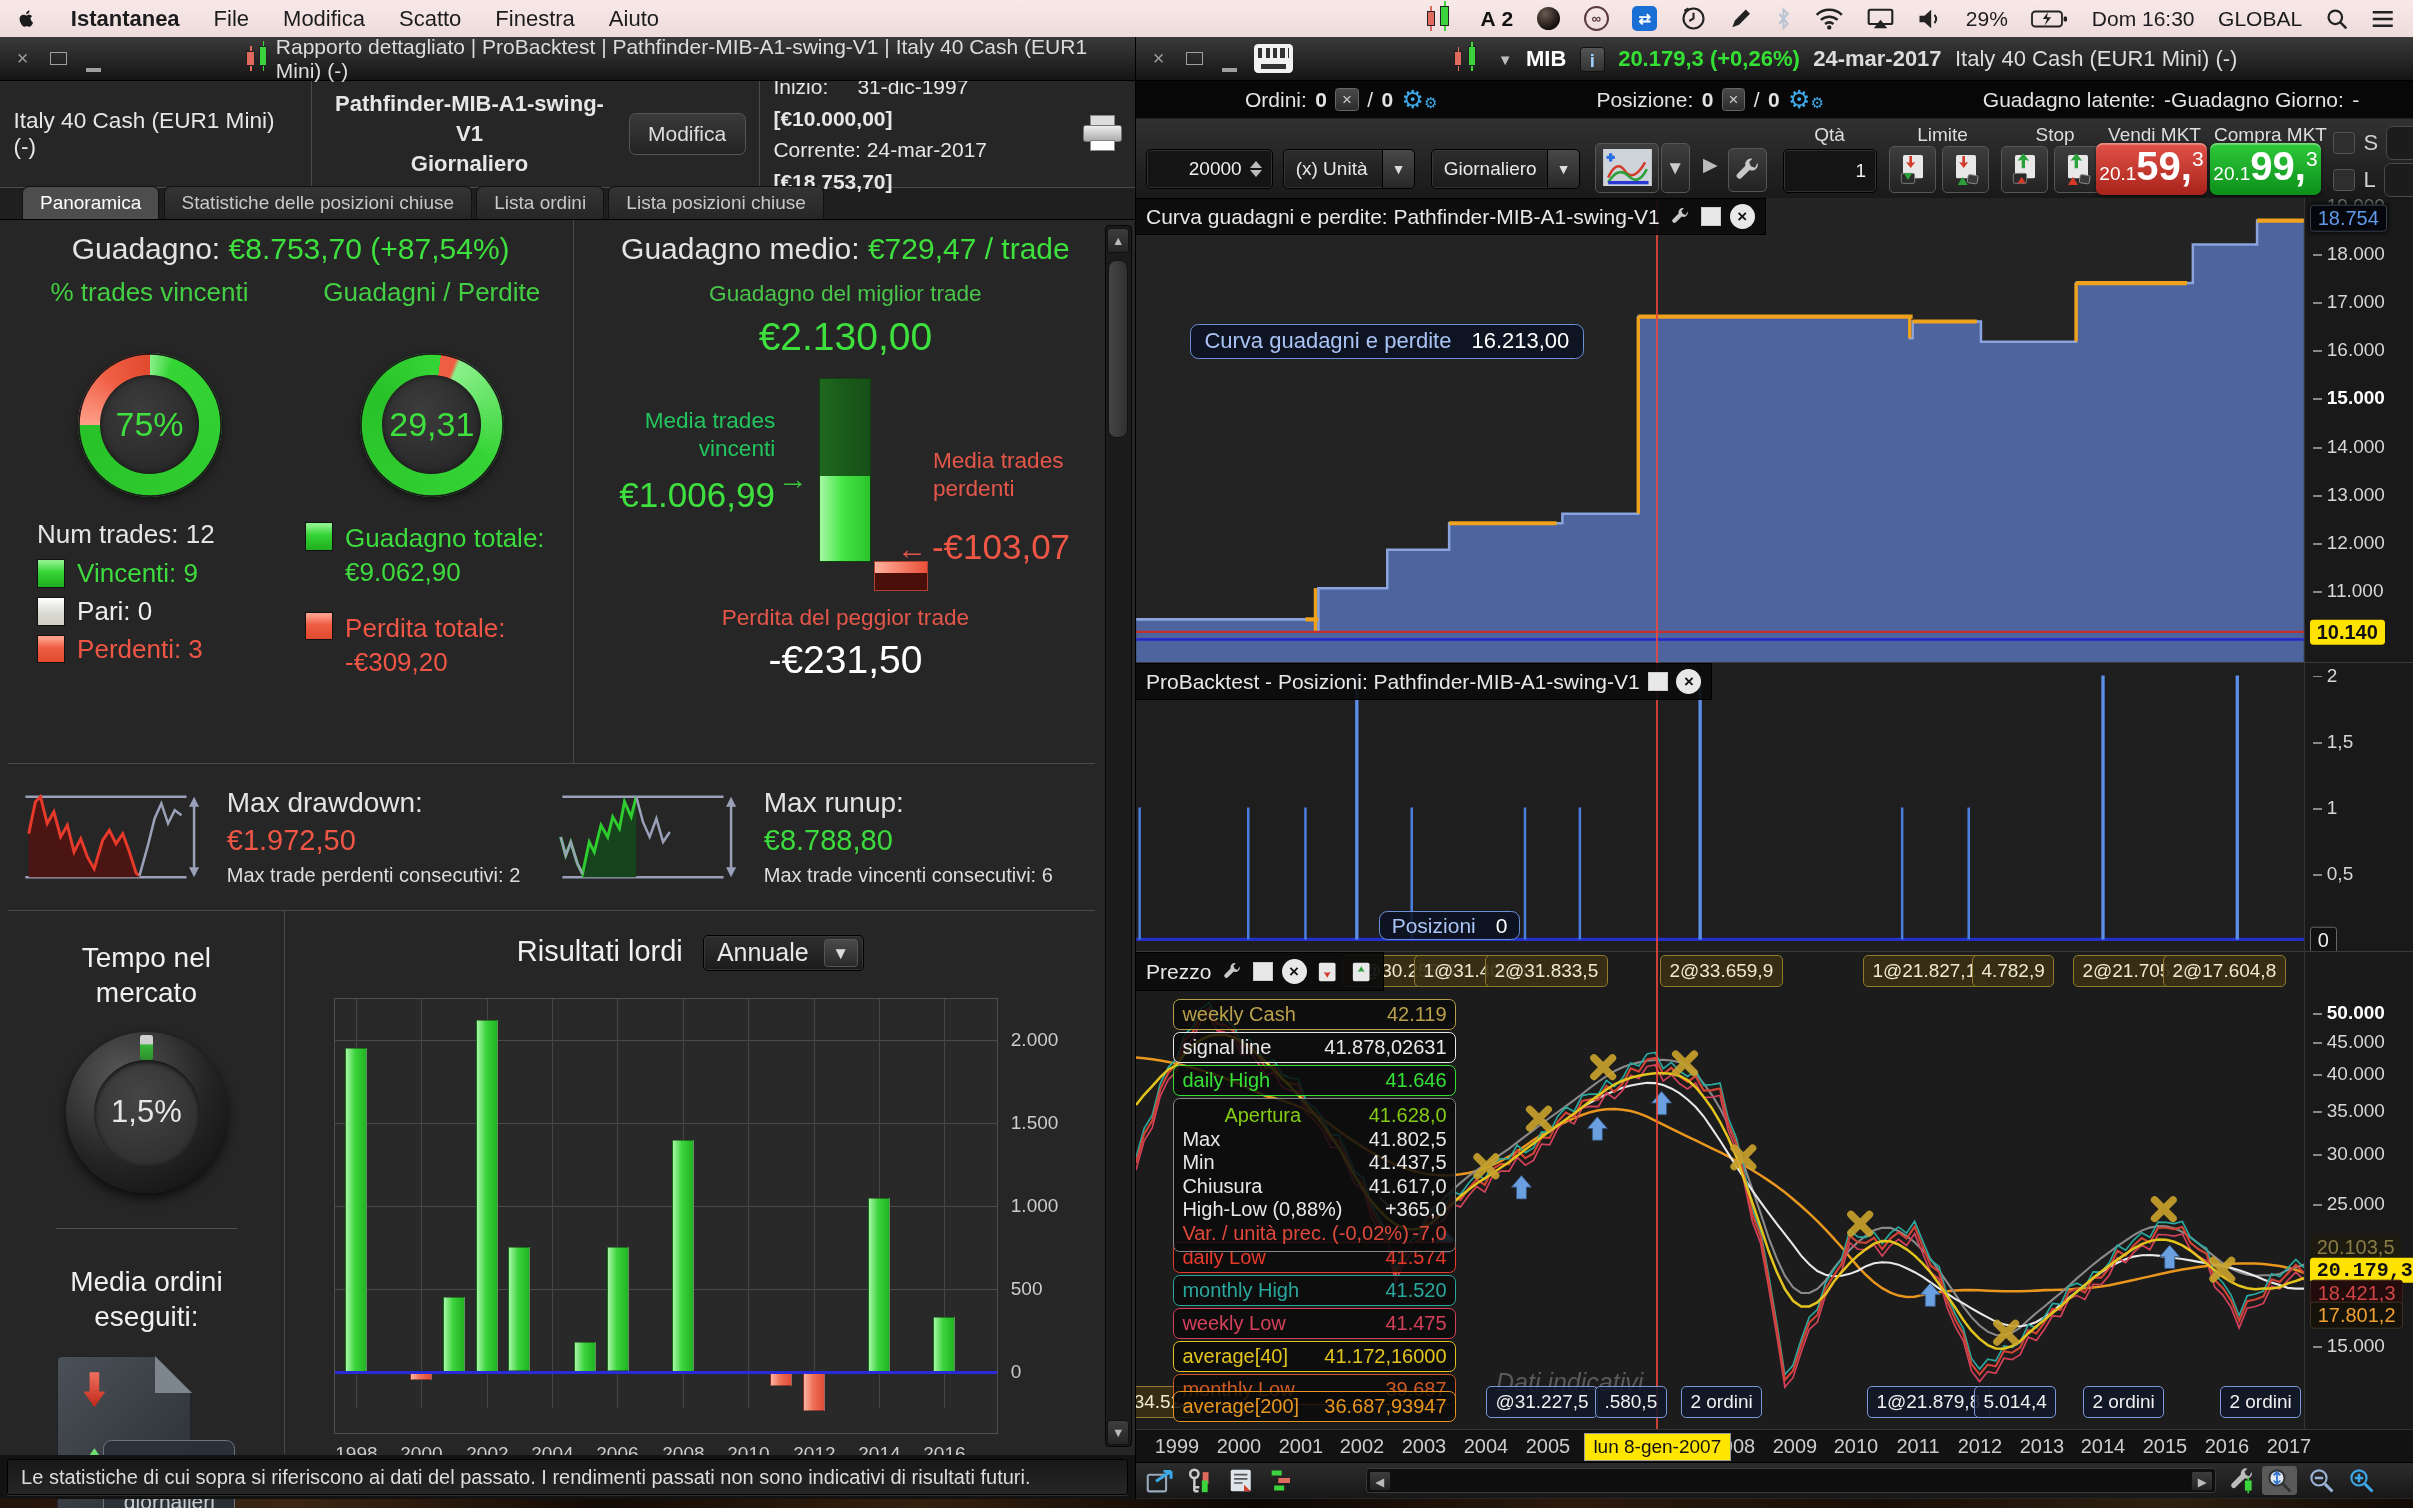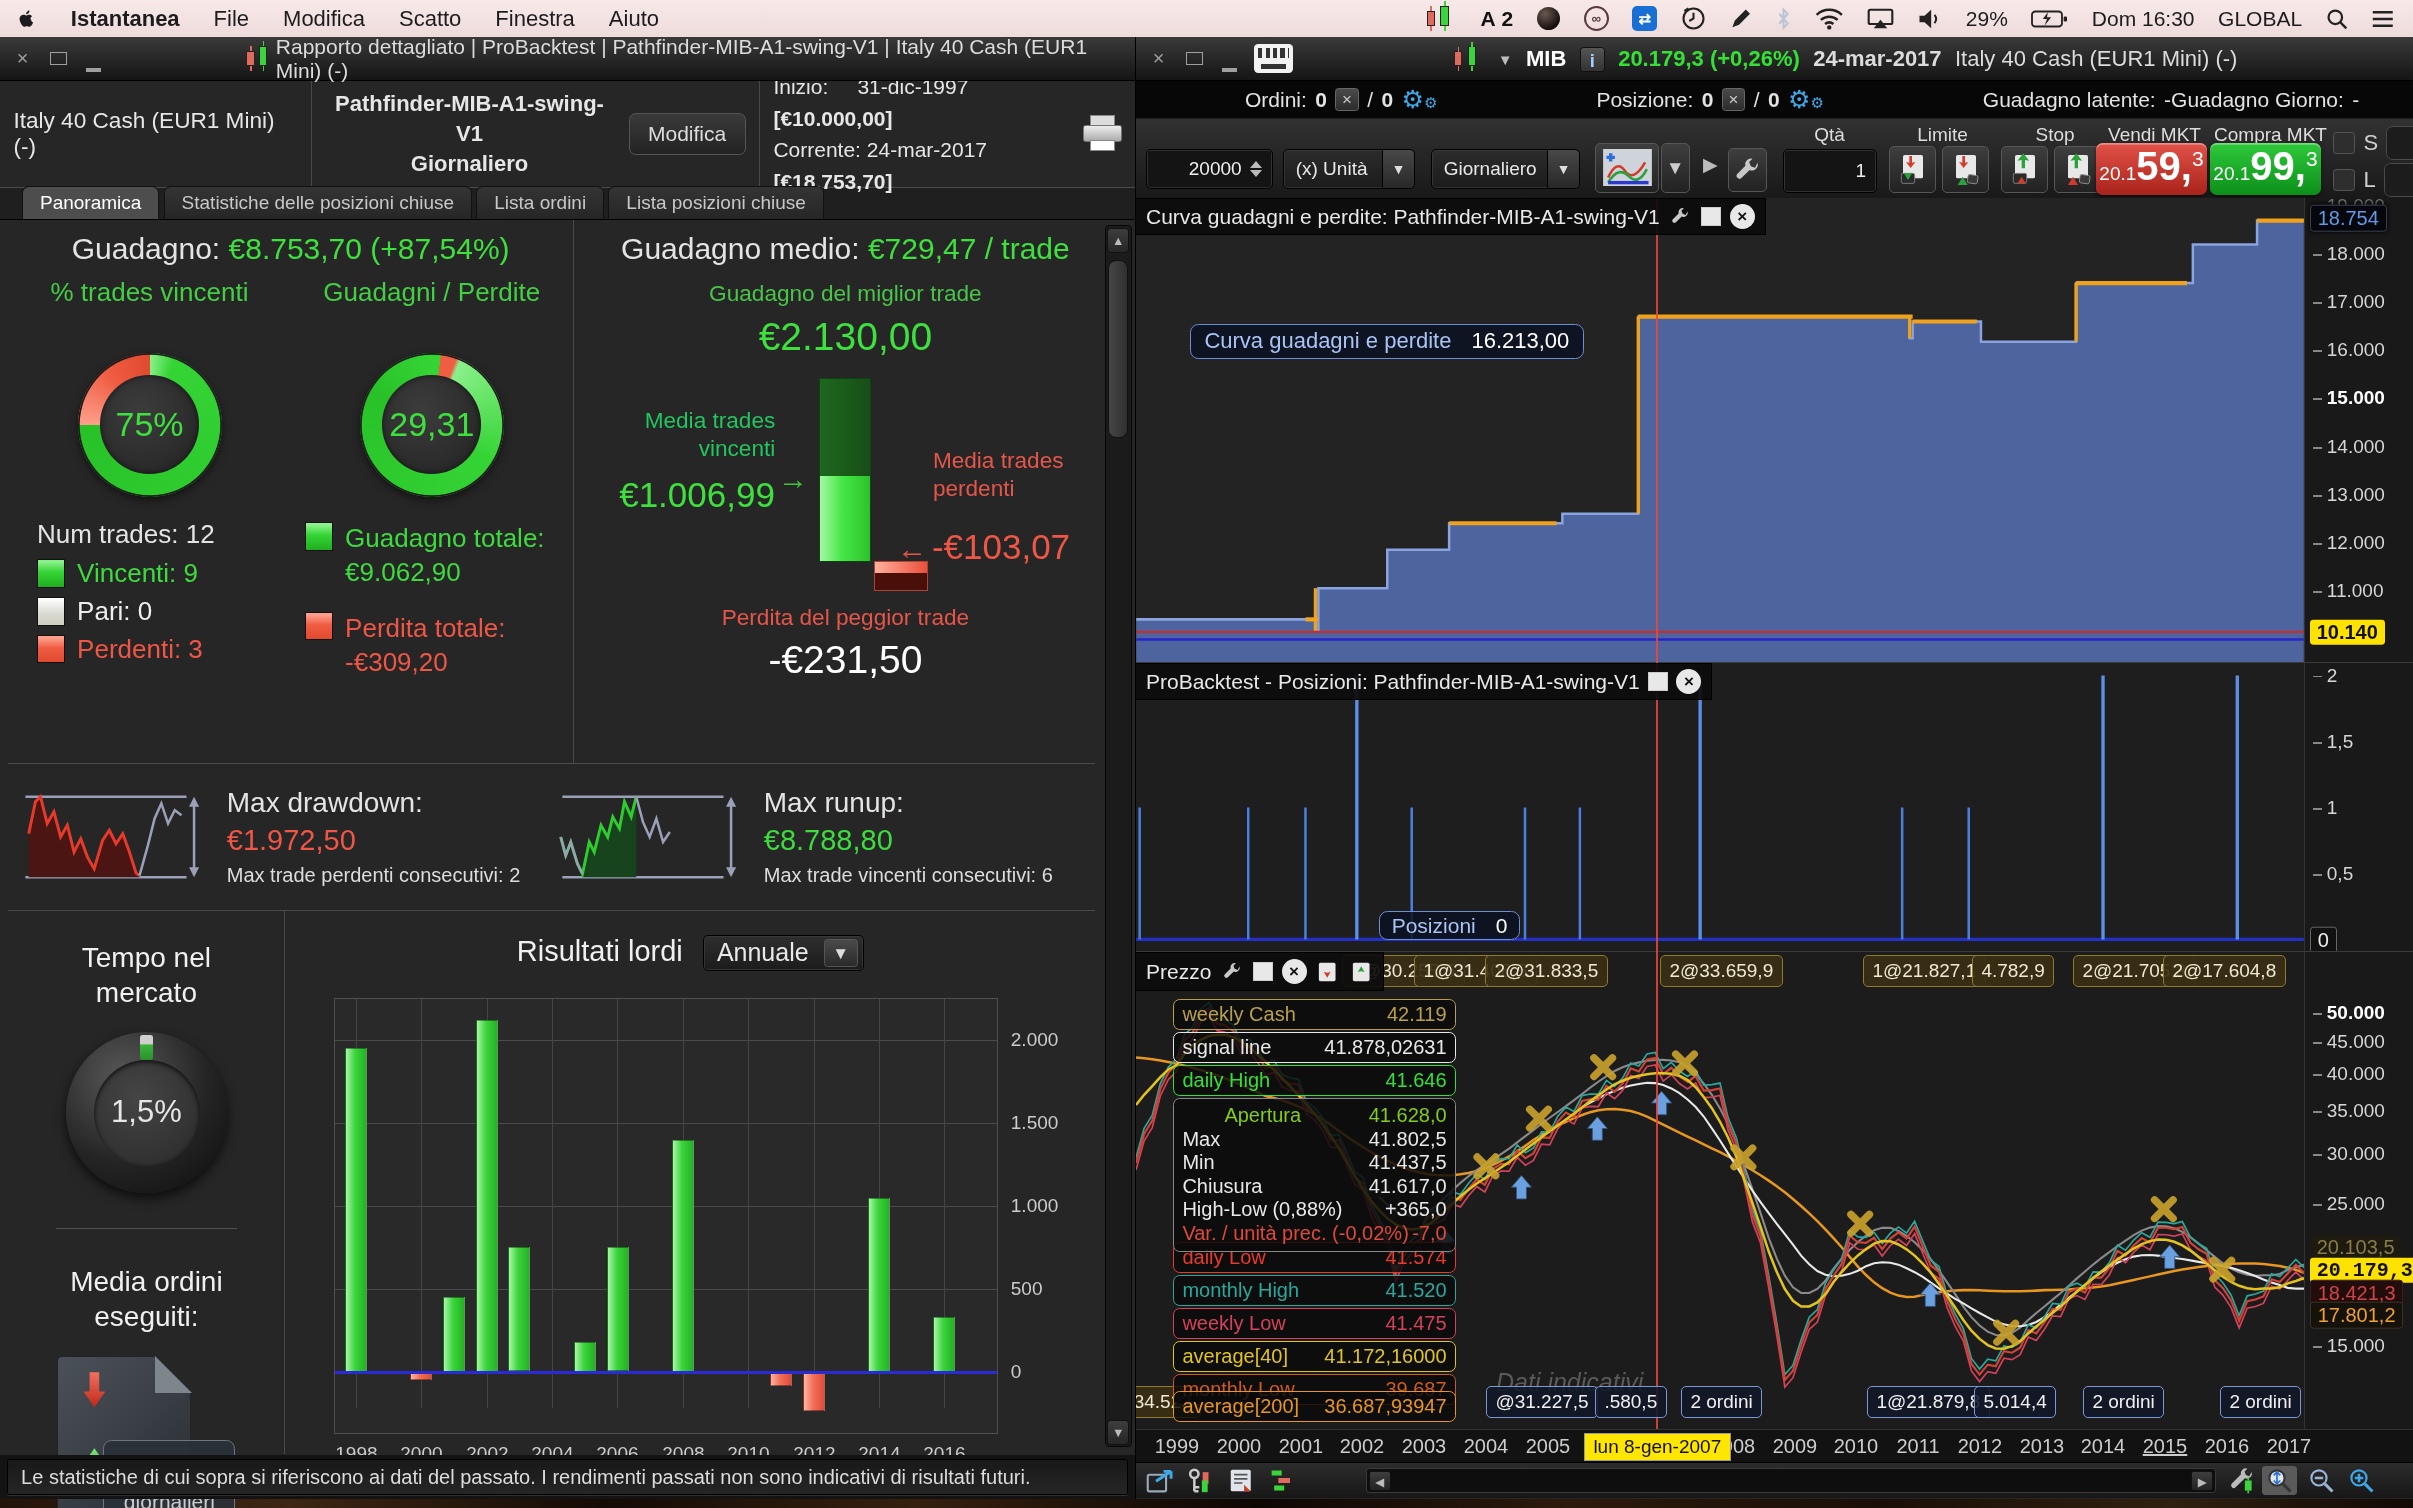--- a/index.html
+++ b/index.html
@@ -912,21 +912,21 @@
       <span class="yr" style="left: 412px;">2005</span>
       <span class="yr" style="left: 473px;">2006</span>
       <span class="yr" style="left: 535px;">2007</span>
       <span class="yr" style="left: 597px;">2008</span>
       <span class="yr" style="left: 659px;">2009</span>
       <span class="yr" style="left: 720px;">2010</span>
       <span class="yr" style="left: 782px;">2011</span>
       <span class="yr" style="left: 844px;">2012</span>
       <span class="yr" style="left: 906px;">2013</span>
       <span class="yr" style="left: 967px;">2014</span>
-      <span class="yr" style="left: 1029px; text-decoration: underline;">2015</span>
+      <span class="yr" style="left: 1029px;">2015</span>
       <span class="yr" style="left: 1091px;">2016</span>
       <span class="yr" style="left: 1153px;">2017</span>
       <div class="datechip" style="left: 448px;">lun 8-gen-2007</div>
     </div>
 
   <div class="rbottom">
     <span class="rb-ic" style="left:6.7px">
         <svg width="28.5" height="25" viewBox="0 0 34 30">
           <rect x="2" y="8" width="22" height="20" rx="2" fill="none" stroke="#9ab" stroke-width="2.5"></rect>
           <path d="M12 16 L30 4 M30 4h-9M30 4v9" stroke="#3da9e8" stroke-width="3.5" fill="none"></path>

